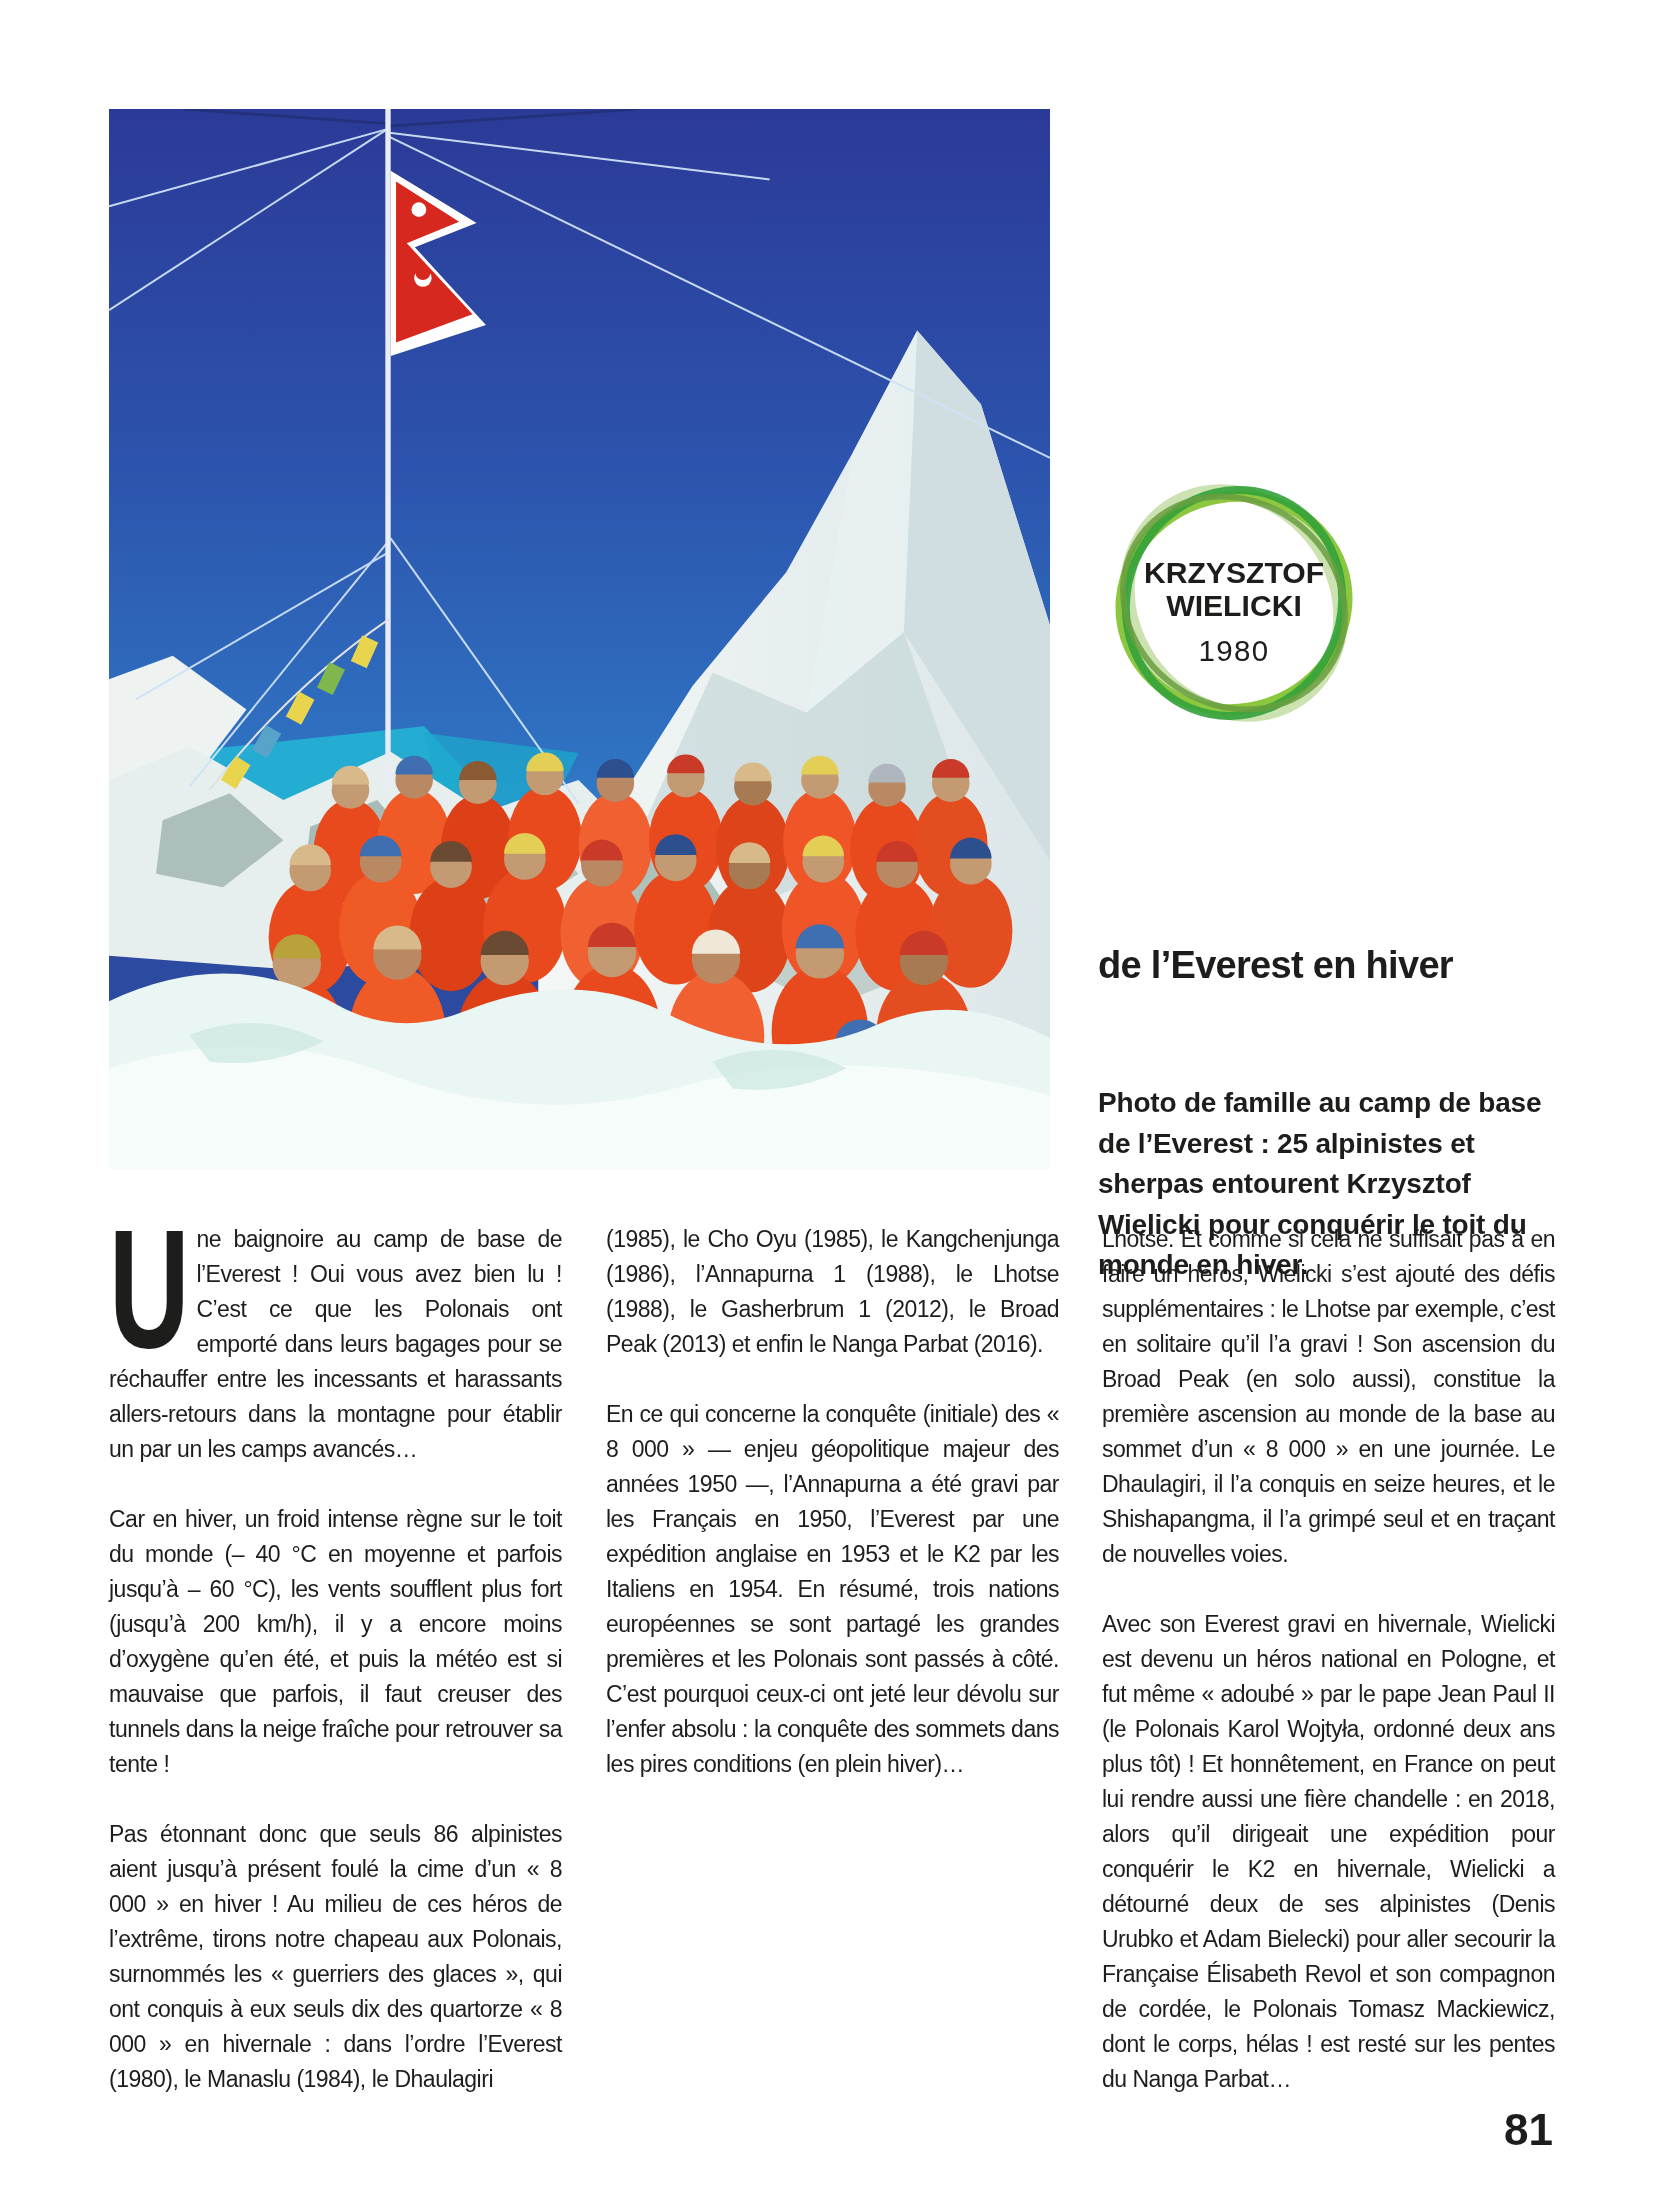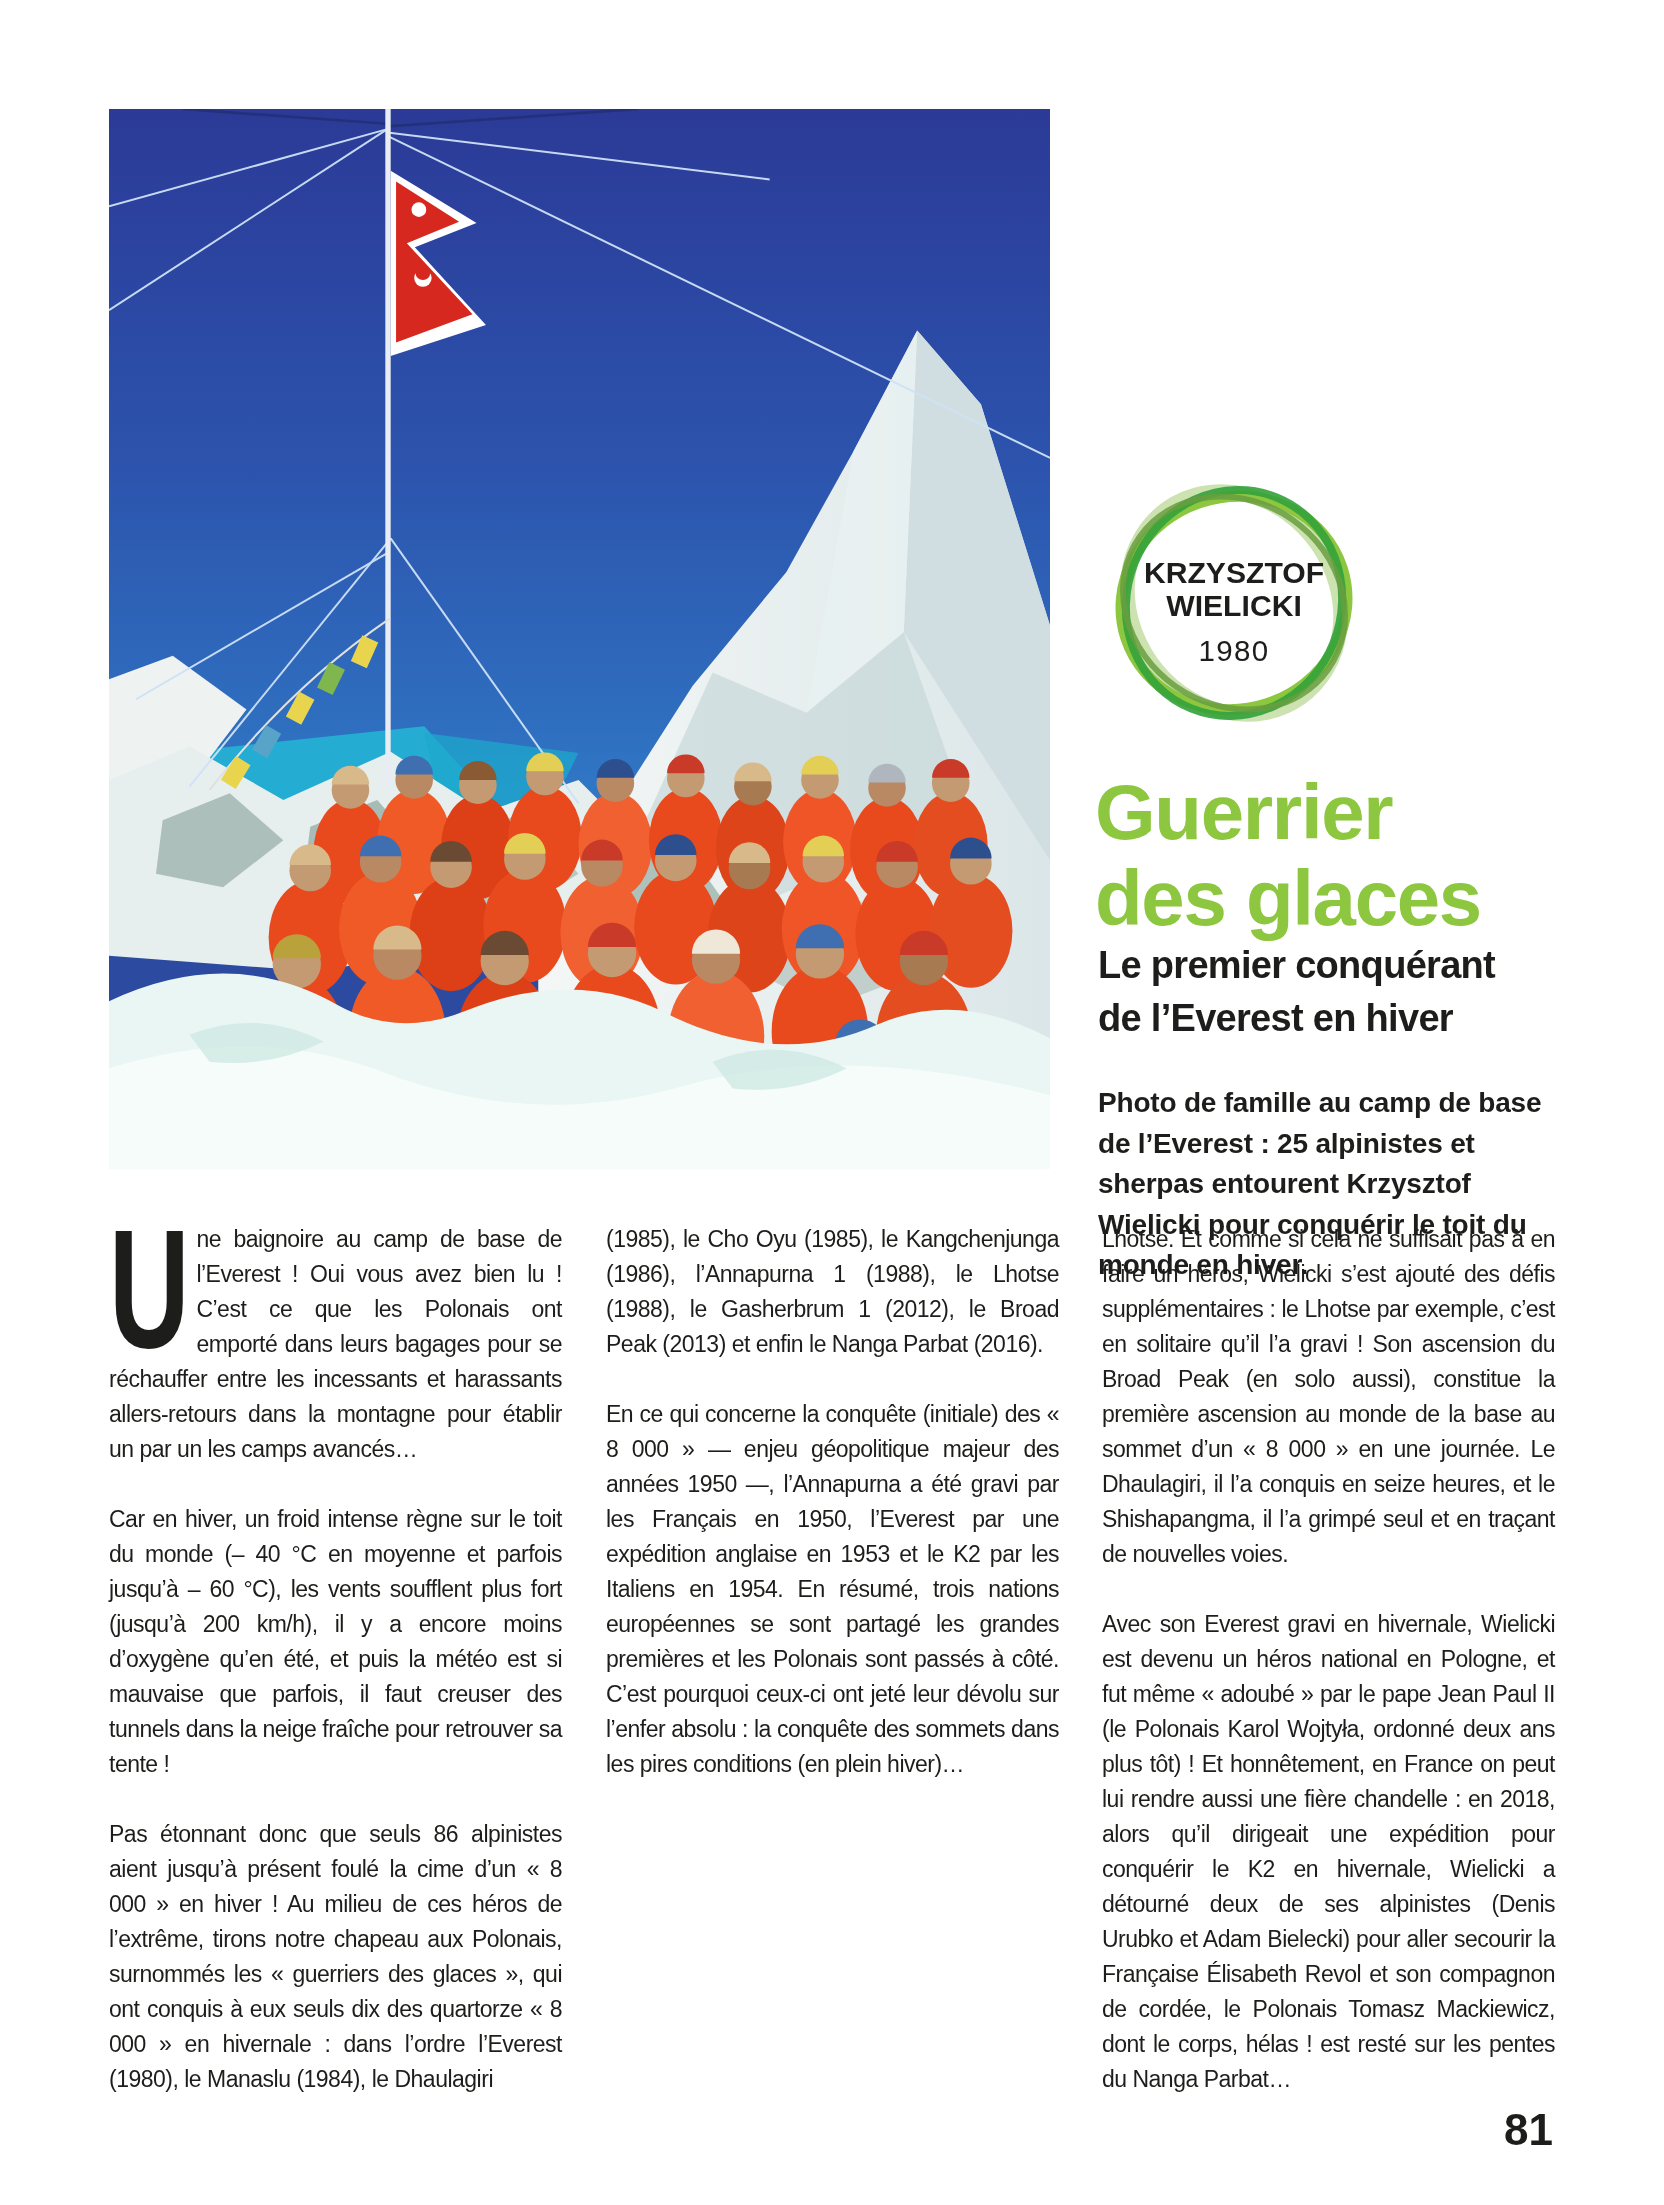--- a/index.html
+++ b/index.html
@@ -331,27 +331,22 @@
         <ellipse rx="170" ry="158" stroke="#8dc63f" stroke-width="16" transform="rotate(-18)"></ellipse>
         <ellipse rx="160" ry="170" stroke="#33a23a" stroke-width="12" opacity="0.9" transform="rotate(22)"></ellipse>
         <ellipse rx="152" ry="172" stroke="#699e3f" stroke-width="9" opacity="0.85" transform="rotate(-55)"></ellipse>
       </g>
       <text class="nm" x="0" y="-30" text-anchor="middle">KRZYSZTOF</text>
       <text class="nm" x="0" y="20" text-anchor="middle">WIELICKI</text>
       <text class="yr" x="0" y="86" text-anchor="middle">1980</text>
     </svg>
   </div>
 
-  <h1 class="headline" style="margin:0;">
-    <span style="display:block">Guerrier</span>
-    <span style="display:block">des glaces</span>
-  </h1>
 
   <h2 class="subhead" style="margin:0;">
-    <span style="display:block">Le premier conquérant</span>
     <span style="display:block">de l’Everest en hiver</span>
   </h2>
 
   <p class="caption" style="margin:0;">Photo de famille au camp de base de l’Everest : 25 alpinistes et sherpas entourent Krzysztof Wielicki pour conquérir le toit du monde en hiver.</p>
 
   <div class="col col-1">
     <p><span class="dropcap">U</span><span>ne baignoire au camp de base de l’Everest ! Oui vous avez bien lu ! C’est ce que les Polonais ont emporté dans leurs bagages pour se réchauffer entre les incessants et harassants allers-retours dans la montagne pour établir un par un les camps avancés…</span></p>
     <p>Car en hiver, un froid intense règne sur le toit du monde (– 40 °C en moyenne et parfois jusqu’à – 60 °C), les vents soufflent plus fort (jusqu’à 200 km/h), il y a encore moins d’oxygène qu’en été, et puis la météo est si mauvaise que parfois, il faut creuser des tunnels dans la neige fraîche pour retrouver sa tente !</p>
     <p>Pas étonnant donc que seuls 86 alpinistes aient jusqu’à présent foulé la cime d’un « 8 000 » en hiver ! Au milieu de ces héros de l’extrême, tirons notre chapeau aux Polonais, surnommés les « guerriers des glaces », qui ont conquis à eux seuls dix des quartorze « 8 000 » en hivernale : dans l’ordre l’Everest (1980), le Manaslu (1984), le Dhaulagiri</p>
   </div>

